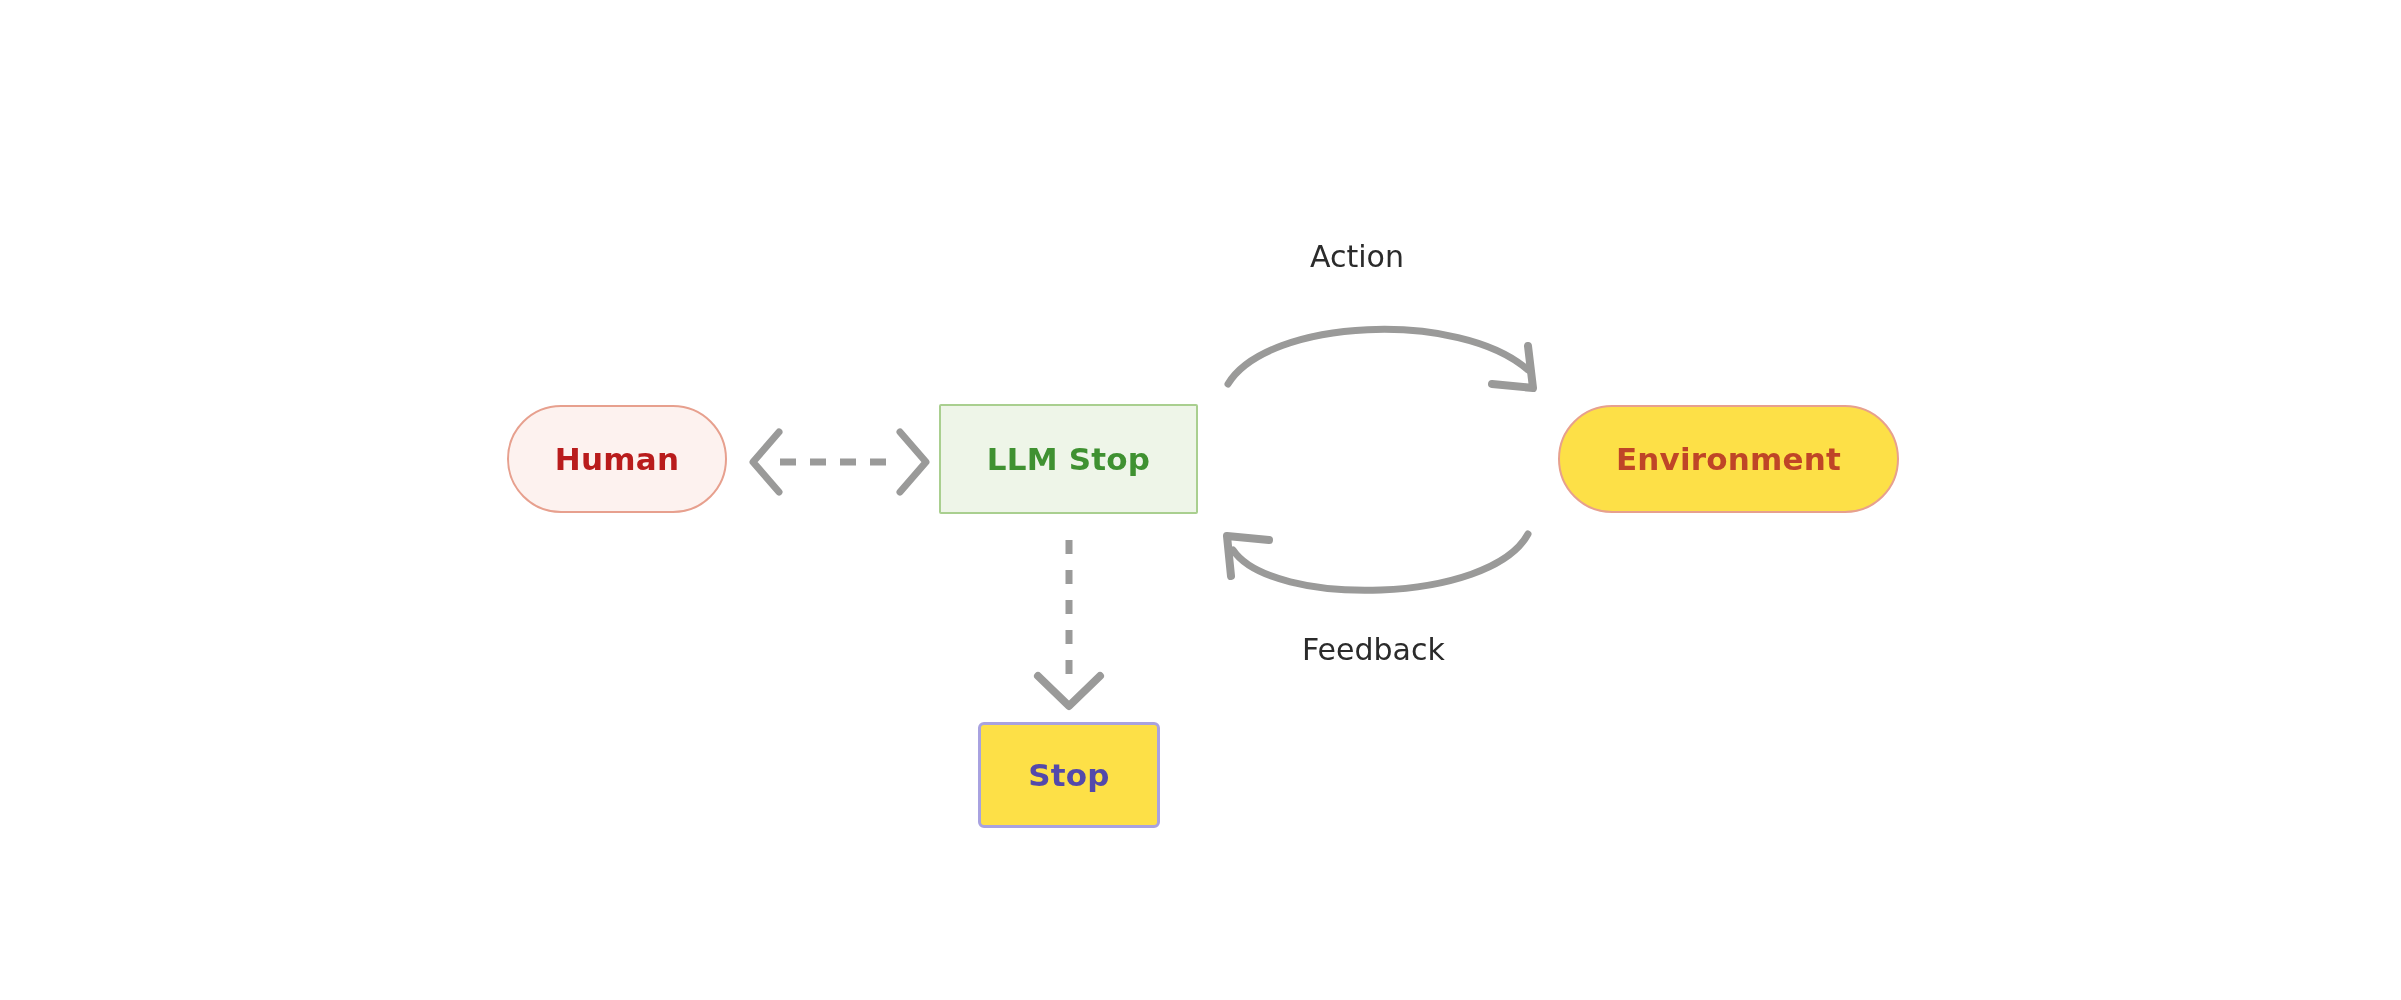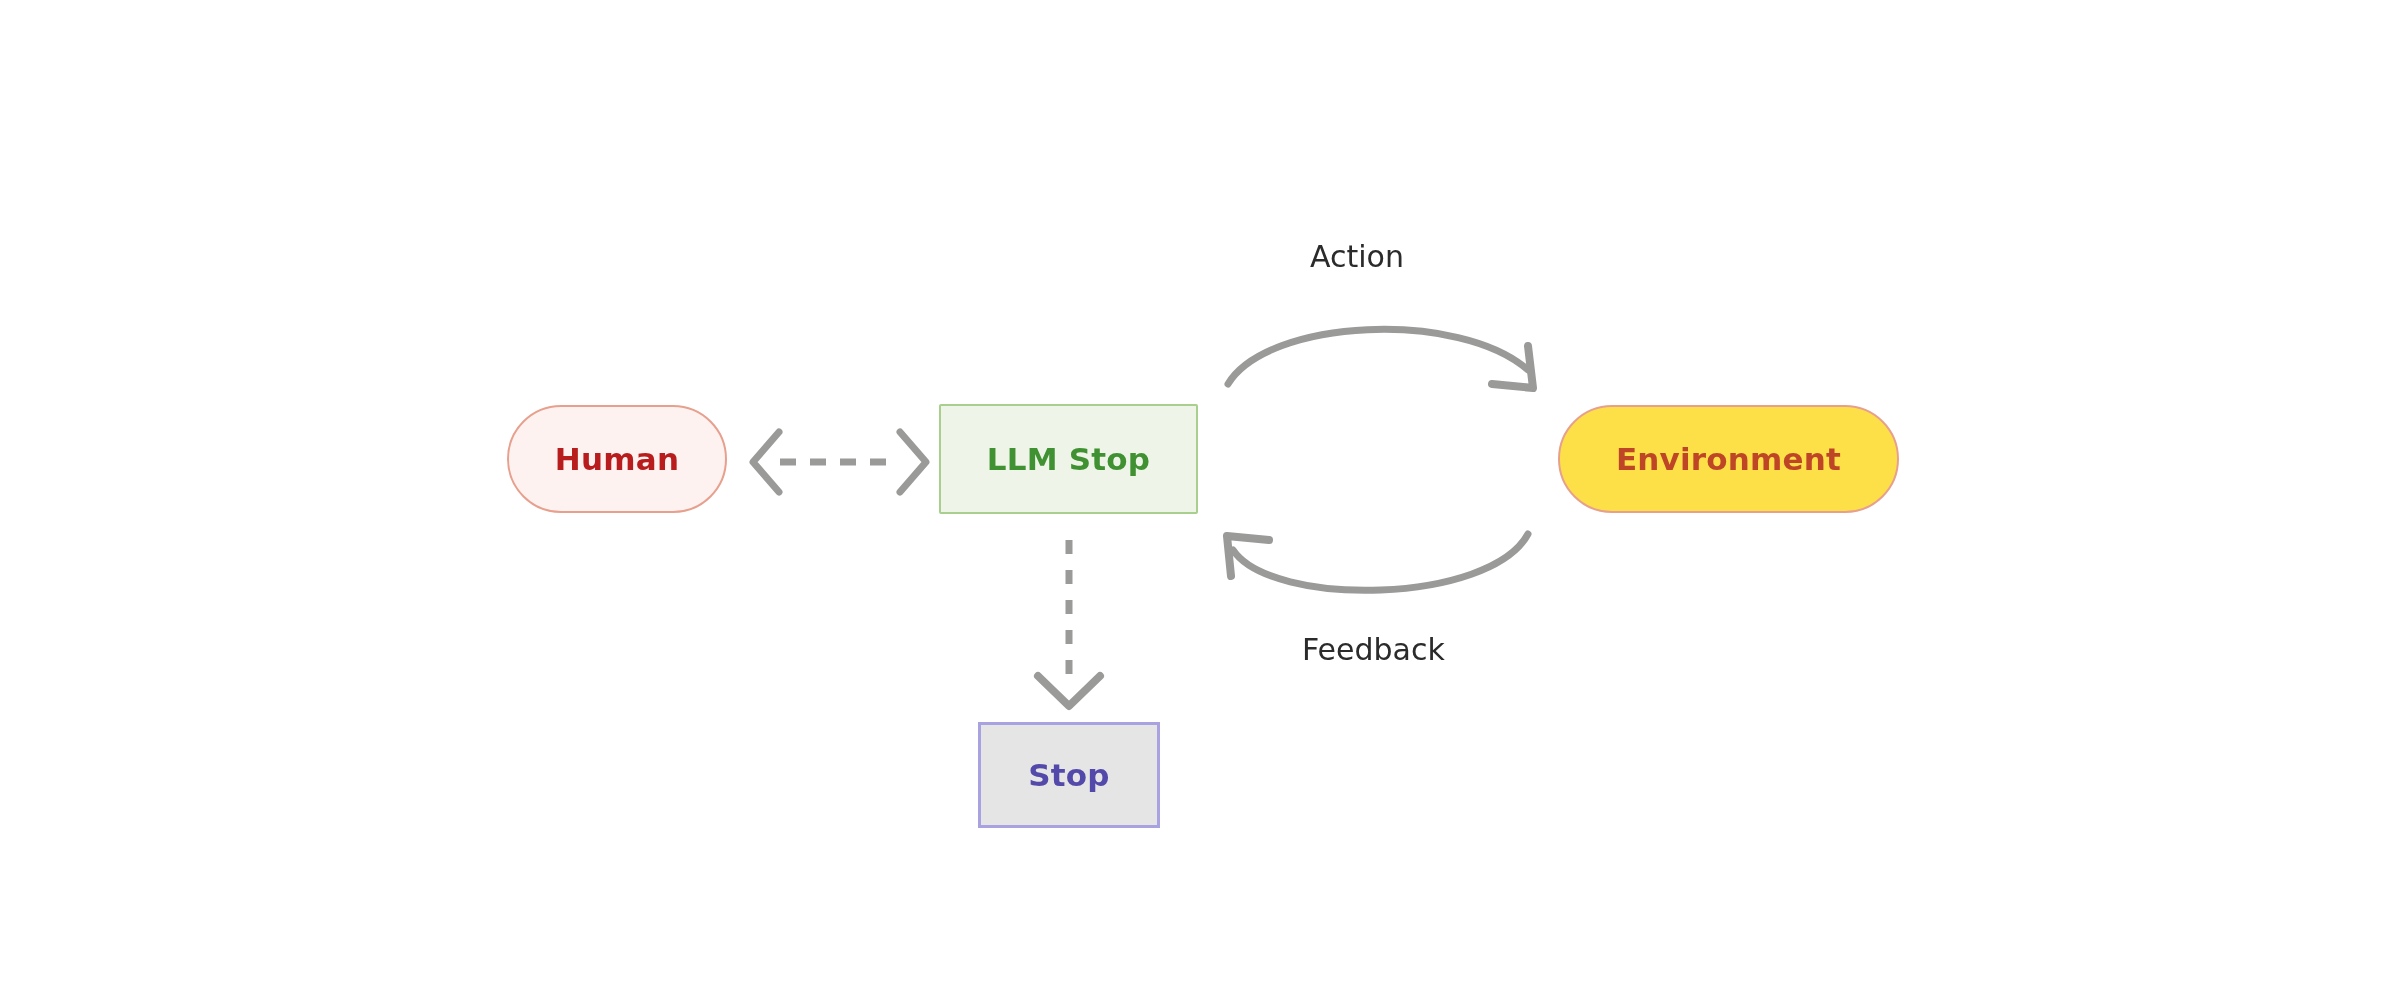--- a/index.html
+++ b/index.html
@@ -79,22 +79,22 @@
     color: #bf4527;
     font-size: 31px;
   }
 
   
   #node-stop {
     left: 978px;
     top: 722px;
     width: 182px;
     height: 106px;
-    border-radius: 0;
-    background: #e5e5e5;
+    border-radius: 6px;
+    background: #fde047;
     border: 3px solid #a8a2e0;
     color: #5349ab;
     font-size: 31px;
   }
 
   
   .edge-label {
     position: absolute;
     color: #2b2b2b;
     font-size: 30px;

